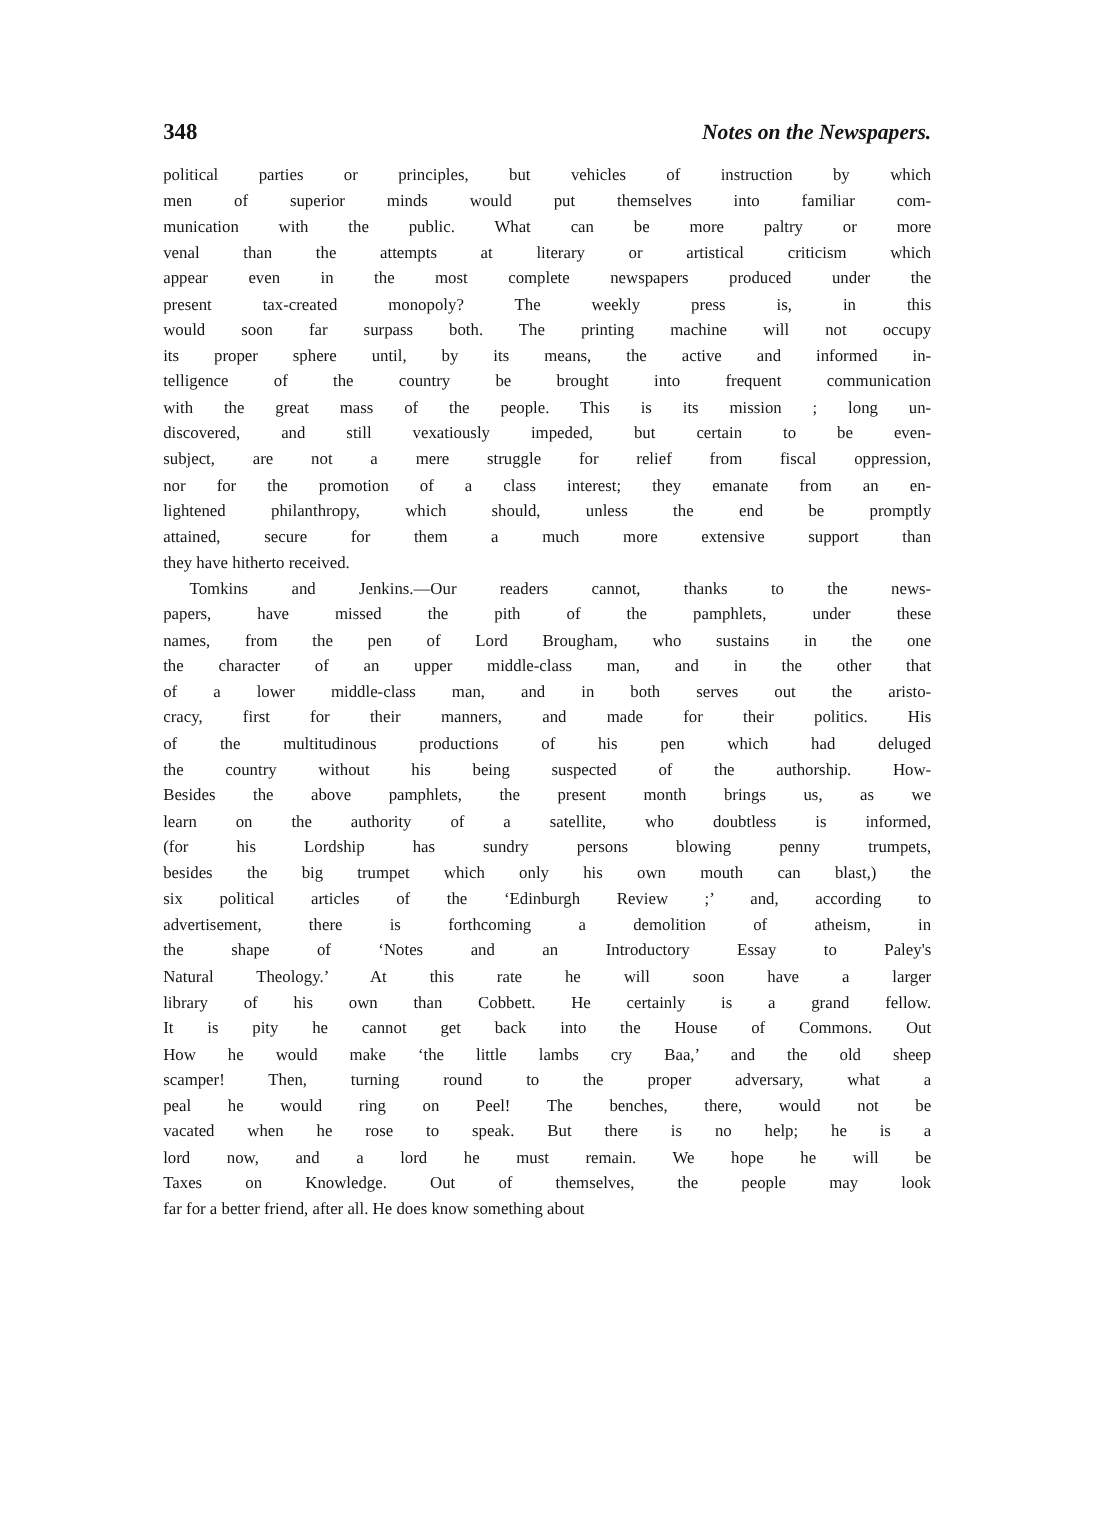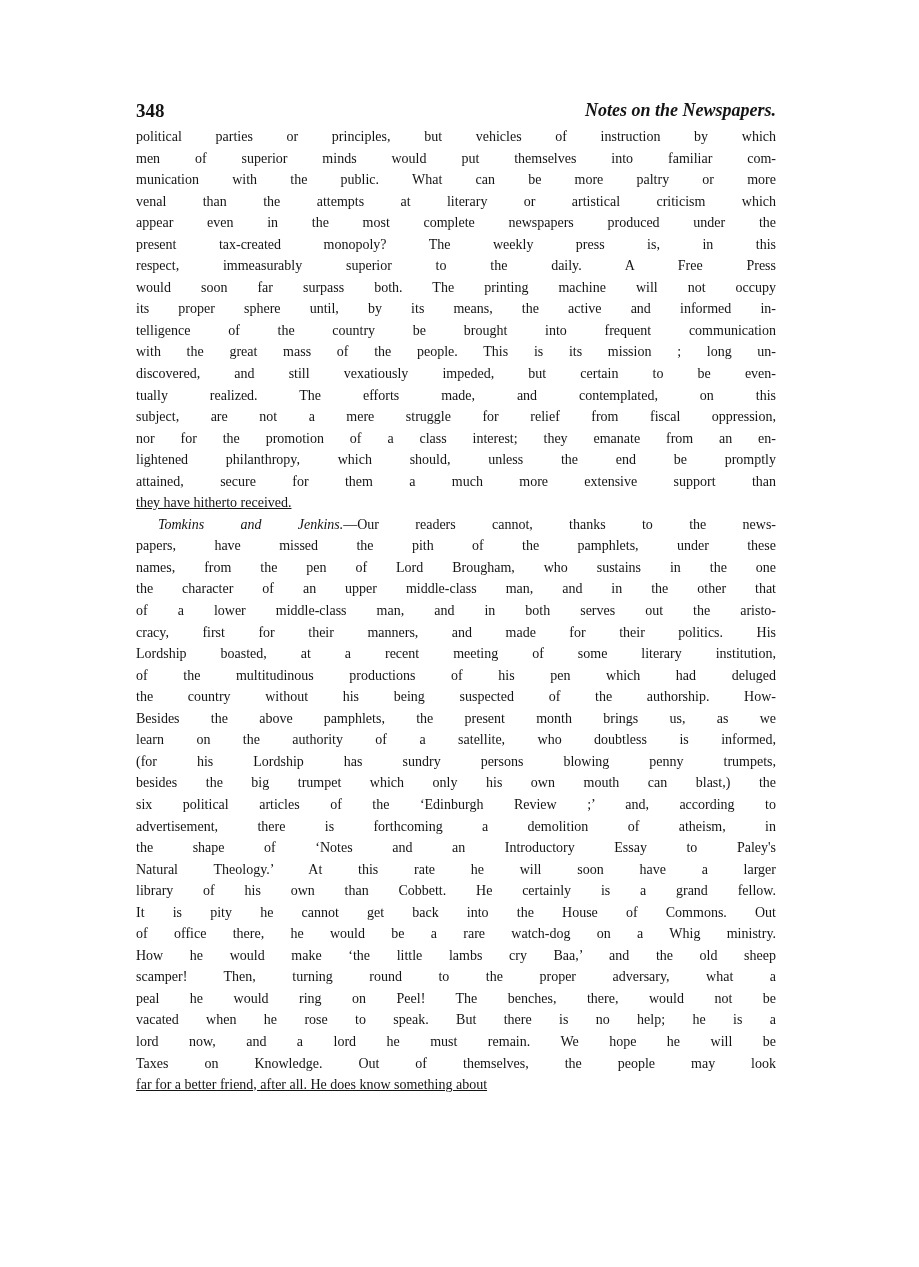--- a/index.html
+++ b/index.html
@@ -17,21 +17,21 @@
     }
     .page {
       position: absolute;
       left: 136px;
       top: 96px;
       width: 640px;
     }
     .running-head {
       position: relative;
       height: 30px;
-      margin-bottom: 0;
+      margin-bottom: 10px;
     }
     .page-number {
       position: absolute;
       left: 0;
       top: 4px;
       font-size: 19px;
       font-weight: bold;
     }
     .running-title {
       position: absolute;
@@ -49,81 +49,75 @@
     }
     .line {
       display: block;
       white-space: nowrap;
       text-align: justify;
       text-align-last: justify;
       height: 21.55px;
     }
     .line.last {
       text-align-last: left;
-      text-decoration: underline;
     }
     .indent {
       padding-left: 22px;
     }
     .section-title {
-      font-style: italic;
     }
   </style>
 </head>
 <body>
 
 <div class="page">
   <div class="running-head">
     <span class="page-number">348</span>
     <span class="running-title">Notes on the Newspapers.</span>
   </div>
 
   <div class="body-text">
     <div>
       <span class="line">political parties or principles, but vehicles of instruction by which</span>
       <span class="line">men of superior minds would put themselves into familiar com-</span>
       <span class="line">munication with the public.  What can be more paltry or more</span>
       <span class="line">venal than the attempts at literary or artistical criticism which</span>
       <span class="line">appear even in the most complete newspapers produced under the</span>
       <span class="line">present tax-created monopoly?  The weekly press is, in this</span>
-      <span class="line">respect, immeasurably superior to the daily.  A Free Press</span>
       <span class="line">would soon far surpass both. The printing machine will not occupy</span>
       <span class="line">its proper sphere until, by its means, the active and informed in-</span>
       <span class="line">telligence of the country be brought into frequent communication</span>
       <span class="line">with the great mass of the people.  This is its mission ; long un-</span>
       <span class="line">discovered, and still vexatiously impeded, but certain to be even-</span>
-      <span class="line">tually realized.  The efforts made, and contemplated, on this</span>
       <span class="line">subject, are not a mere struggle for relief from fiscal oppression,</span>
       <span class="line">nor for the promotion of a class interest; they emanate from an en-</span>
       <span class="line">lightened philanthropy, which should, unless the end be promptly</span>
       <span class="line">attained, secure for them a much more extensive support than</span>
       <span class="line last">they have hitherto received.</span>
     </div>
 
     <div>
       <span class="line indent"><span class="section-title">Tomkins and Jenkins.</span><span>—Our readers cannot, thanks to the news-</span></span>
       <span class="line">papers, have missed the pith of the pamphlets, under these</span>
       <span class="line">names, from the pen of Lord Brougham, who sustains in the one</span>
       <span class="line">the character of an upper middle-class man, and in the other that</span>
       <span class="line">of a lower middle-class man, and in both serves out the aristo-</span>
       <span class="line">cracy, first for their manners, and made for their politics.  His</span>
-      <span class="line">Lordship boasted, at a recent meeting of some literary institution,</span>
       <span class="line">of the multitudinous productions of his pen which had deluged</span>
       <span class="line">the country without his being suspected of the authorship.  How-</span>
       <span class="line">Besides the above pamphlets, the present month brings us, as we</span>
       <span class="line">learn on the authority of a satellite, who doubtless is informed,</span>
       <span class="line">(for his Lordship has sundry persons blowing penny trumpets,</span>
       <span class="line">besides the big trumpet which only his own mouth can blast,) the</span>
       <span class="line">six political articles of the ‘Edinburgh Review ;’ and, according to</span>
       <span class="line">advertisement, there is forthcoming a demolition of atheism, in</span>
       <span class="line">the shape of ‘Notes and an Introductory Essay to Paley's</span>
       <span class="line">Natural Theology.’  At this rate he will soon have a larger</span>
       <span class="line">library of his own than Cobbett.  He certainly is a grand fellow.</span>
       <span class="line">It is pity he cannot get back into the House of Commons.  Out</span>
-      <span class="line">of office there, he would be a rare watch-dog on a Whig ministry.</span>
       <span class="line">How he would make ‘the little lambs cry Baa,’ and the old sheep</span>
       <span class="line">scamper!  Then, turning round to the proper adversary, what a</span>
       <span class="line">peal he would ring on Peel!  The benches, there, would not be</span>
       <span class="line">vacated when he rose to speak.  But there is no help; he is a</span>
       <span class="line">lord now, and a lord he must remain.  We hope he will be</span>
       <span class="line">Taxes on Knowledge.  Out of themselves, the people may look</span>
       <span class="line last">far for a better friend, after all.  He does know something about</span>
     </div>
   </div>
 </div>

